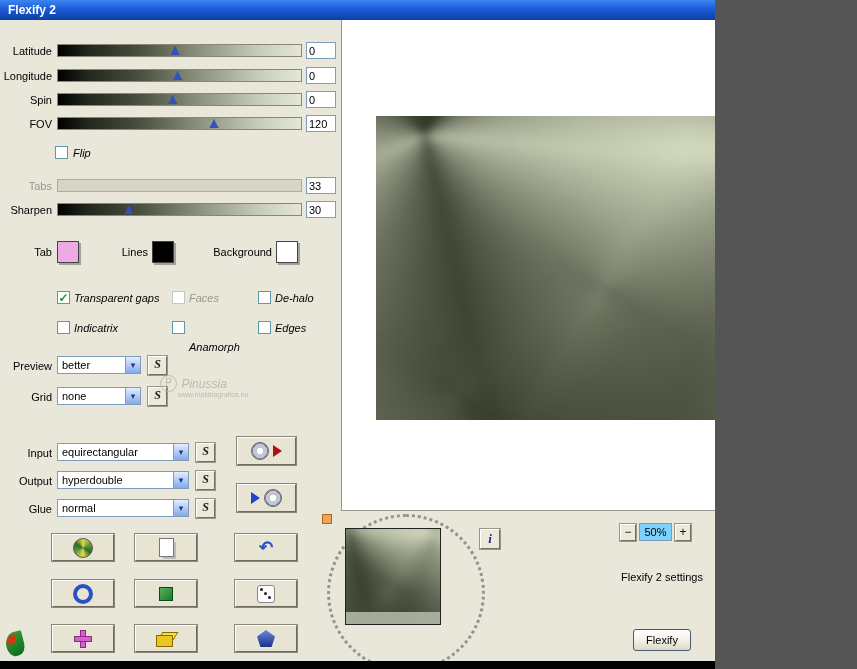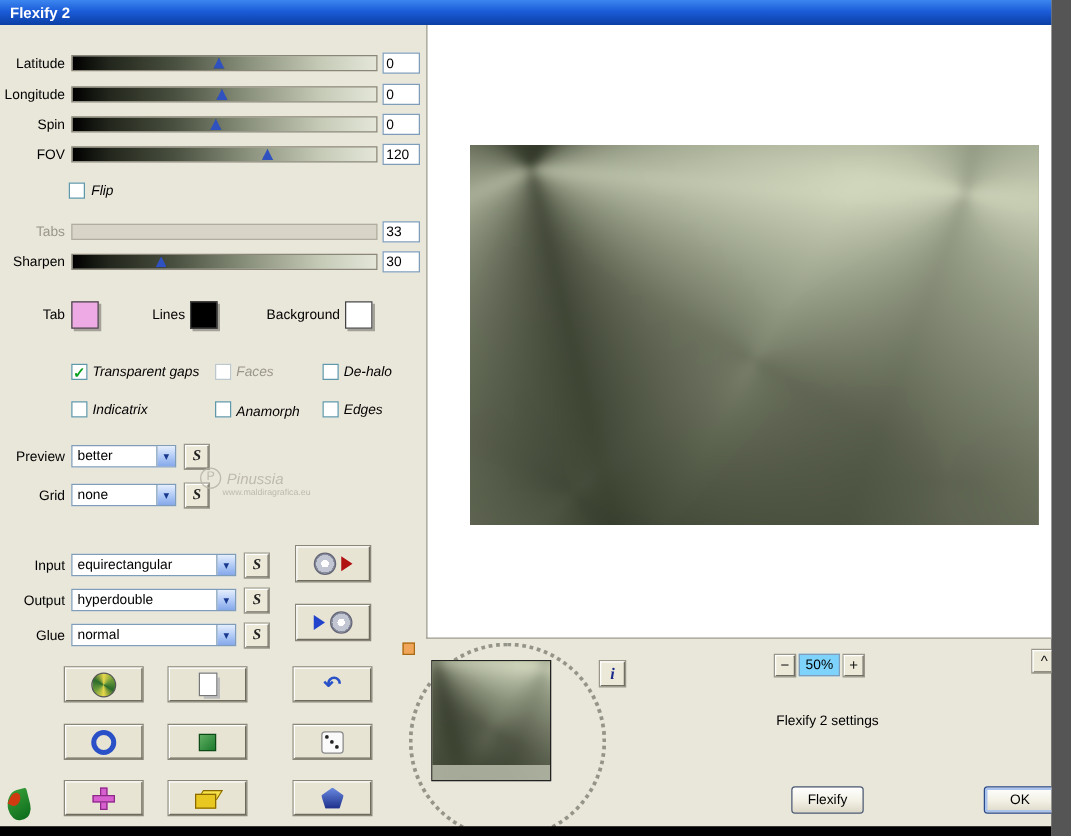--- a/index.html
+++ b/index.html
@@ -1,17 +1,17 @@
 <!DOCTYPE html>
 <html><head>
 <meta charset="utf-8">
 <style>
   html,body{margin:0;padding:0;}
   body{font-family:"Liberation Sans",sans-serif;background:#555;}
-  .stage{position:relative;width:841px;height:669px;background:#e9e6da;overflow:hidden;}
+  .stage{position:relative;width:715px;height:669px;background:#e9e6da;overflow:hidden;}
   .titlebar{position:absolute;left:0;top:0;width:857px;height:20px;box-sizing:border-box;
     background:linear-gradient(180deg,#3c86f0 0%,#1b5cd8 45%,#0b3fa4 100%);
     color:#fff;font-size:12px;font-weight:bold;line-height:20px;padding-left:8px;}
   .lbl{position:absolute;left:0;width:52px;text-align:right;font-size:11px;color:#000;}
   .lbl.dis{color:#9a978a;}
   .track{position:absolute;left:57px;width:243px;height:11px;border:1px solid #8a8778;box-sizing:content-box;
     background:linear-gradient(90deg,#000 0%,#22261c 12%,#4a5140 34%,#8a917c 58%,#c6cbb8 82%,#e4e7d8 100%);}
   .track.flat{background:#d8d5c8;border-color:#b0ada0;}
   .mark{position:absolute;top:1px;width:9px;height:9px;margin-left:-4px;background:#2f52c0;
     clip-path:polygon(50% 0,100% 100%,0 100%);box-shadow:0 0 0 1px rgba(0,0,20,.35);}
@@ -145,21 +145,21 @@
   </span>
   <span class="cblbl" style="left:74px;top:292px">Transparent gaps</span>
   <span class="cb dis" style="left:172px;top:291px"></span>
   <span class="cblbl dis" style="left:189px;top:292px">Faces</span>
   <span class="cb" style="left:258px;top:291px"></span>
   <span class="cblbl" style="left:275px;top:292px">De-halo</span>
 
   <span class="cb" style="left:57px;top:321px"></span>
   <span class="cblbl" style="left:74px;top:322px">Indicatrix</span>
   <span class="cb" style="left:172px;top:321px"></span>
-  <span class="cblbl" style="left:189px;top:324px">Anamorph</span>
+  <span class="cblbl" style="left:189px;top:341px">Anamorph</span>
   <span class="cb" style="left:258px;top:321px"></span>
   <span class="cblbl" style="left:275px;top:322px">Edges</span>
 
   <span class="lbl" style="top:360px">Preview</span>
   <div class="dd" style="left:57px;top:356px;width:84px">
     <span class="ddtext">better</span>
     <span class="ddbtn">▾</span>
   </div>
   <span class="sbtn" style="left:148px;top:356px">S</span>
 

